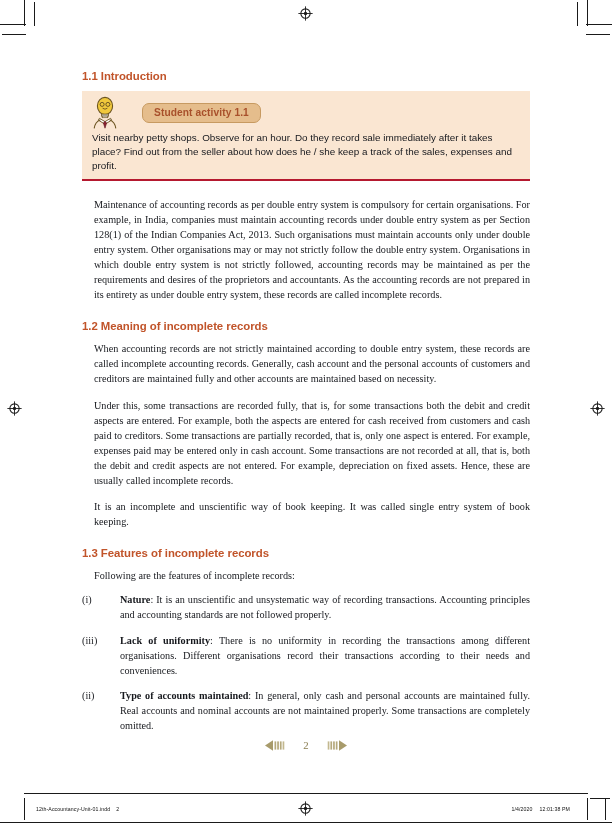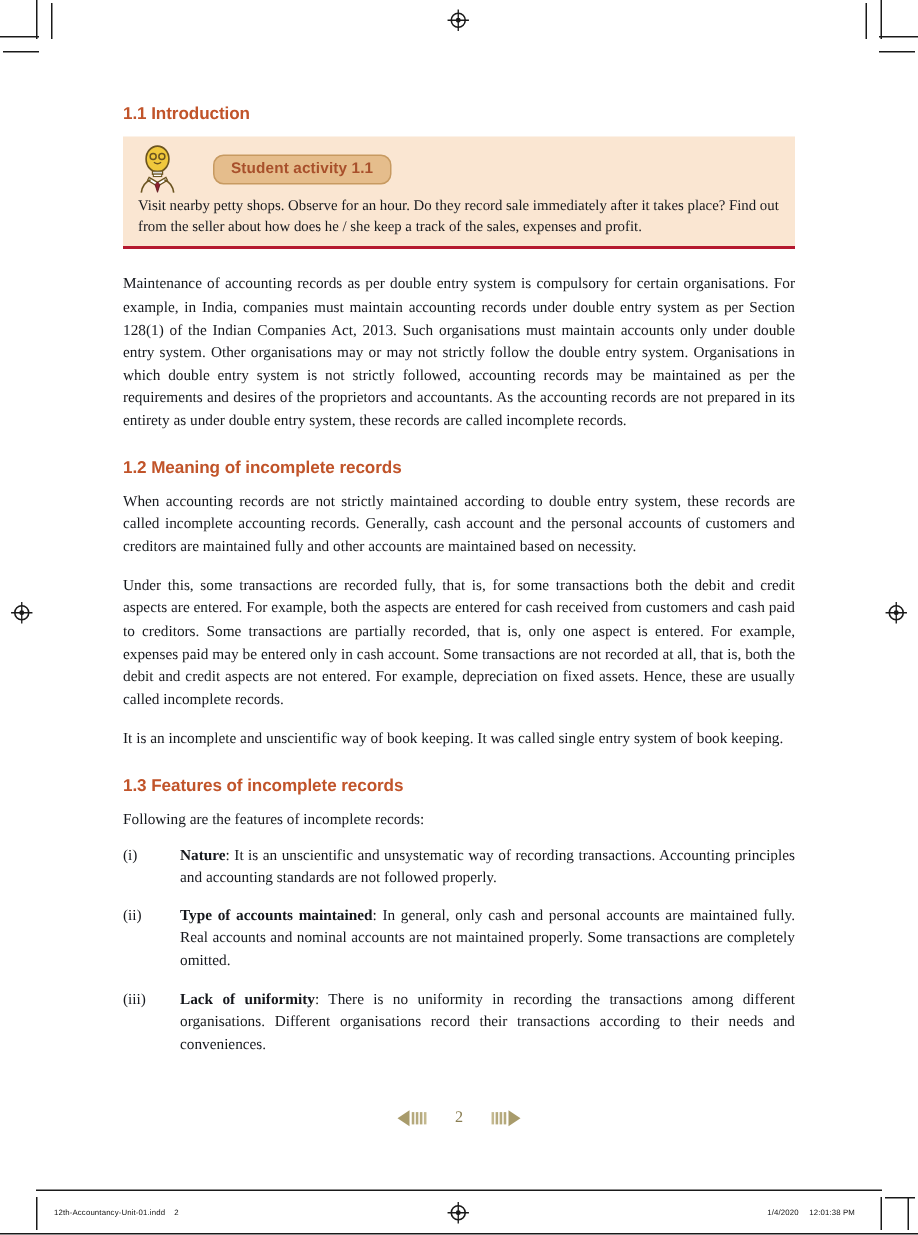--- a/index.html
+++ b/index.html
@@ -88,21 +88,21 @@
     letter-spacing: -0.05px;
   }
   h2.section-heading.sp-top { margin-top: 18px; }
 
   p.body-text {
     font-family: "Liberation Serif", serif;
     font-size: 10.2px;
     line-height: 15.1px;
     color: #16181d;
     text-align: justify;
-    margin: 0 0 11px 0;
+    margin: 0 0 11px 12px;
     hyphens: none;
   }
   p.body-text.tight { margin-bottom: 9px; }
 
   
   .activity-box {
     position: relative;
     background: #fae6d2;
     border-bottom: 2.2px solid #b5192f;
     padding: 6px 8px 5px 8px;
@@ -128,21 +128,21 @@
     border-radius: 7px;
     padding: 2.5px 11px 3px 11px;
     font-family: "Liberation Sans", sans-serif;
     font-weight: bold;
     font-size: 10.2px;
     color: #a8502b;
     letter-spacing: 0.1px;
     line-height: 1.15;
   }
   .activity-body {
-    font-family: Liberation Serif, serif;
+    font-family: Liberation Sans, sans-serif;
     font-size: 9.9px;
     line-height: 14.2px;
     color: #16181d;
     margin: 0;
     padding: 0 2px;
   }
 
   
   .feature-list { margin: 0; padding: 0; }
   .feature-item {
@@ -267,27 +267,27 @@
     <p class="body-text tight">Following are the features of incomplete records:</p>
 
     <div class="feature-list">
 
       <div class="feature-item">
         <span class="feature-marker">(i)</span>
         <span class="feature-text"><b>Nature</b><span>: It is an unscientific and unsystematic way of recording transactions. Accounting principles and accounting standards are not followed properly.</span></span>
       </div>
 
       <div class="feature-item">
+        <span class="feature-marker">(iii)</span>
+        <span class="feature-text"><b>Lack of uniformity</b><span>: There is no uniformity in recording the transactions among different organisations. Different organisations record their transactions according to their needs and conveniences.</span></span>
+      </div>
+
+      <div class="feature-item">
         <span class="feature-marker">(ii)</span>
         <span class="feature-text"><b>Type of accounts maintained</b><span>: In general, only cash and personal accounts are maintained fully. Real accounts and nominal accounts are not maintained properly. Some transactions are completely omitted.</span></span>
-      </div>
-
-      <div class="feature-item">
-        <span class="feature-marker">(iii)</span>
-        <span class="feature-text"><b>Lack of uniformity</b><span>: There is no uniformity in recording the transactions among different organisations. Different organisations record their transactions according to their needs and conveniences.</span></span>
       </div>
 
     </div>
   </div>
 
   <div class="page-number-bar">
     <svg class="orn-svg" width="30" height="13" viewBox="0 0 30 13">
       <path d="M9 1.2 L9 11.8 L1 6.5 Z" fill="#a89b6b"></path>
       <rect x="10.5" y="2.4" width="1.7" height="8.2" fill="#b5a97c"></rect>
       <rect x="13.2" y="2.4" width="1.7" height="8.2" fill="#b5a97c"></rect>

